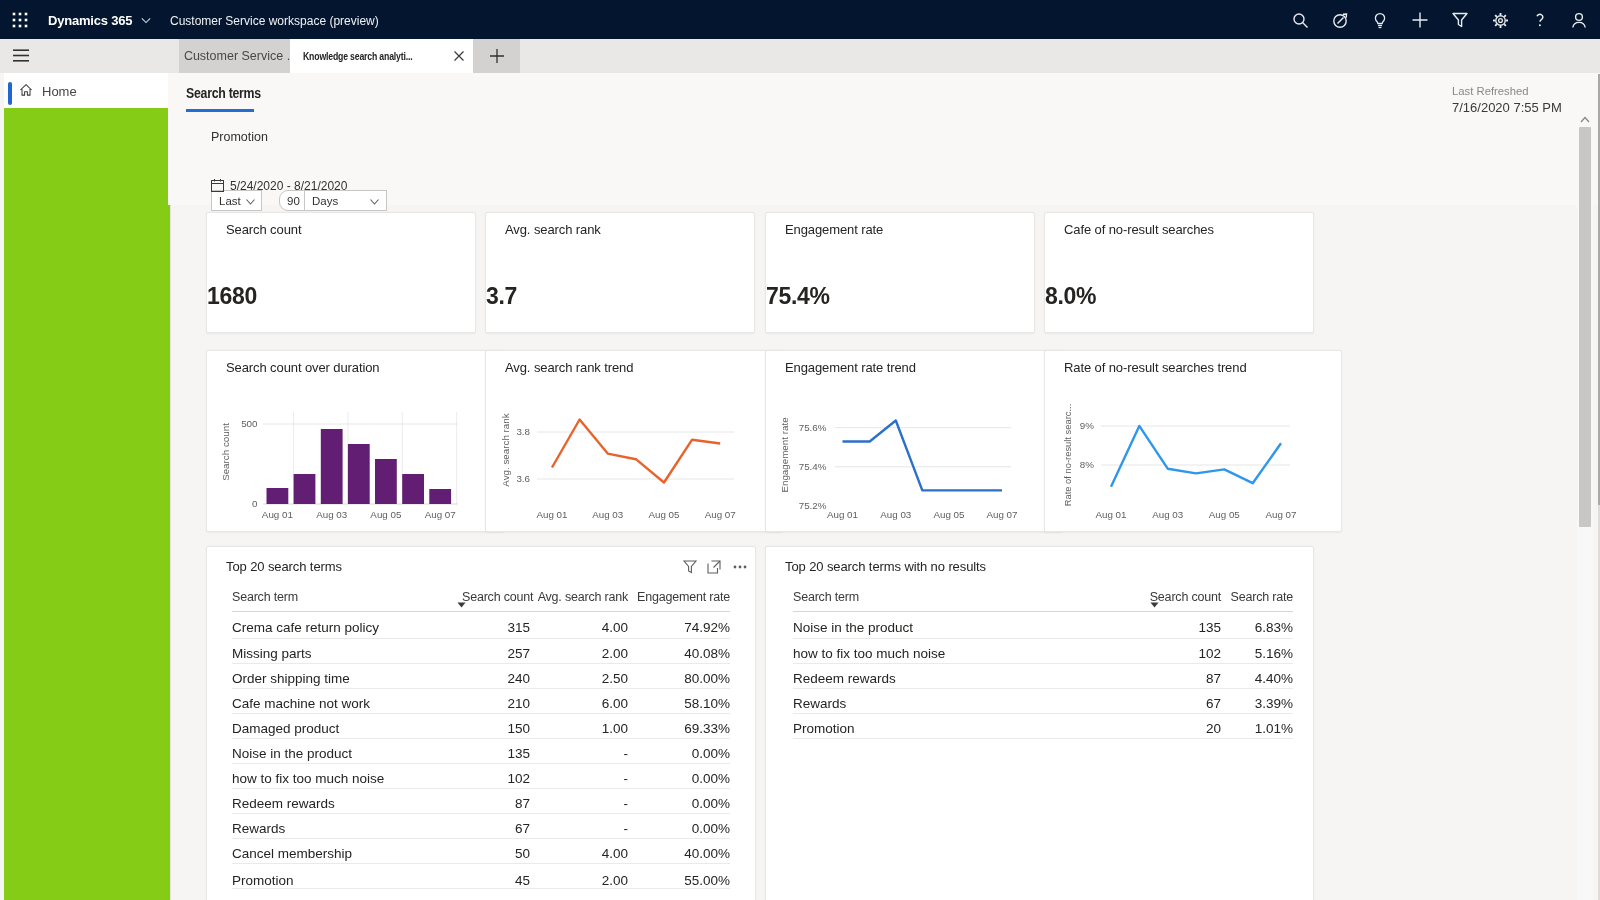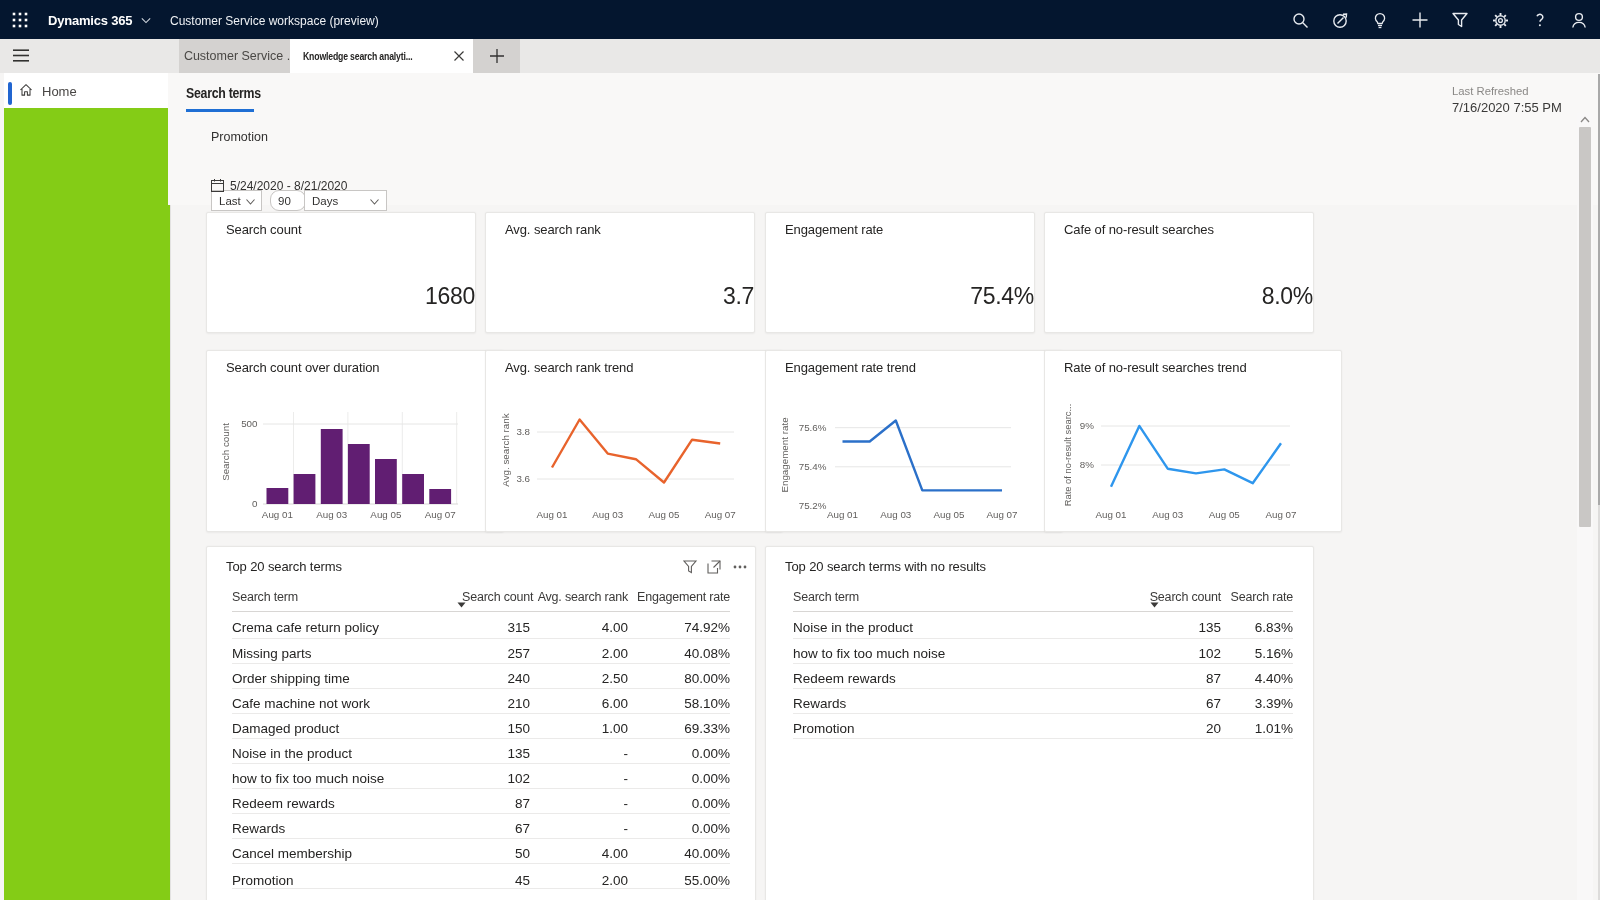--- a/index.html
+++ b/index.html
@@ -30,21 +30,21 @@
 #sttabline { left:186px; top:109px; width:68px; height:3px; background:#1f6fd4; }
 #lastref1 { left:1452px; top:85px; font-size:11.3px; color:#8a8886; }
 #lastref2 { left:1452px; top:100px; font-size:13px; color:#3b3a39; }
 #durlabel { left:211px; top:130px; font-size:12.5px; color:#323130; }
 .combo { top:150px; height:21px; background:#fff; border:1px solid #c8c6c4; font-size:11.5px; color:#323130; display:flex; align-items:center; padding-left:7px;margin-top:40px; }
 #daterow { left:211px; top:179px; font-size:12px; color:#323130;text-align:right; }
 
 
 .card { background:#fff; border:1px solid #e8e7e5; border-radius:2px; box-shadow:0 0.5px 2px rgba(0,0,0,.05); }
 .cardtitle { position:absolute; left:19px; top:9px; font-size:13px; letter-spacing:-0.1px; color:#252423; }
-.kpival { position:absolute; left:0; width:100%; top:70px; text-align:right; font-size:23px; font-weight:400; color:#252423; letter-spacing:-0.3px; }
+.kpival { position:absolute; left:0; width:100%; top:70px; text-align:left; font-size:23px; font-weight:700; color:#252423; letter-spacing:-0.3px; }
 .kpi { top:212px; width:270px; height:121px; }
 .chart { top:350px; width:298px; height:182px; }
 .tablecard { top:546px; width:550px; height:360px; }
 
 
 table.pbitable { border-collapse:collapse; font-size:13.5px; color:#252423; table-layout:fixed; }
 table.pbitable th { font-size:12.5px; letter-spacing:-0.2px; }
 table.pbitable th { font-weight:normal; color:#3b3a39; border-bottom:1px solid #d8d6d4; height:28px; vertical-align:middle; white-space:nowrap; }
 table.pbitable td { border-bottom:1px solid #ebeae9; height:25px; vertical-align:middle; padding-top:6px; white-space:nowrap; }
 table.pbitable tr.r1 td { height:27px; }
@@ -157,21 +157,21 @@
   <div id="searchterms" class="abs"><span style="display:inline-block;transform:scaleX(.88);transform-origin:left center;">Search terms</span></div>
   <div id="sttabline" class="abs"></div>
   <div id="lastref1" class="abs">Last Refreshed</div>
   <div id="lastref2" class="abs">7/16/2020 7:55 PM</div>
   <div id="durlabel" class="abs">Promotion</div>
   <div class="combo abs" style="left:211px;width:51px;">Last
     <svg class="abs" style="right:6px;top:8px" width="9" height="6" viewBox="0 0 9 6">
         <path d="M0.5 0.5 L4.5 5 L8.5 0.5" stroke="#605e5c" stroke-width="1.1" fill="none"></path>
       </svg>
   </div>
-  <div class="combo abs" style="left:270px;width:36px;border-radius:9px;">90</div>
+  <div class="combo abs" style="left:279px;width:36px;border-radius:9px;">90</div>
   <div class="combo abs" style="left:304px;width:83px;">Days
     <svg class="abs" style="right:7px;top:8px" width="9" height="6" viewBox="0 0 9 6">
         <path d="M0.5 0.5 L4.5 5 L8.5 0.5" stroke="#605e5c" stroke-width="1.1" fill="none"></path>
       </svg>
   </div>
   <div id="daterow" class="abs">
     <svg style="vertical-align:-2px;margin-right:6px" width="13" height="13" viewBox="0 0 13 13">
         <g stroke="#3b3a39" fill="none" stroke-width="1">
           <rect x="0.5" y="1.5" width="12" height="11"></rect>
           <line x1="0.5" y1="4.5" x2="12.5" y2="4.5"></line>

